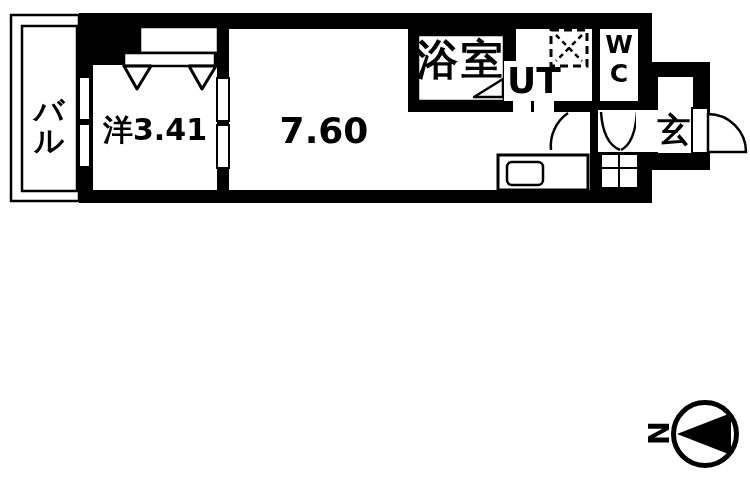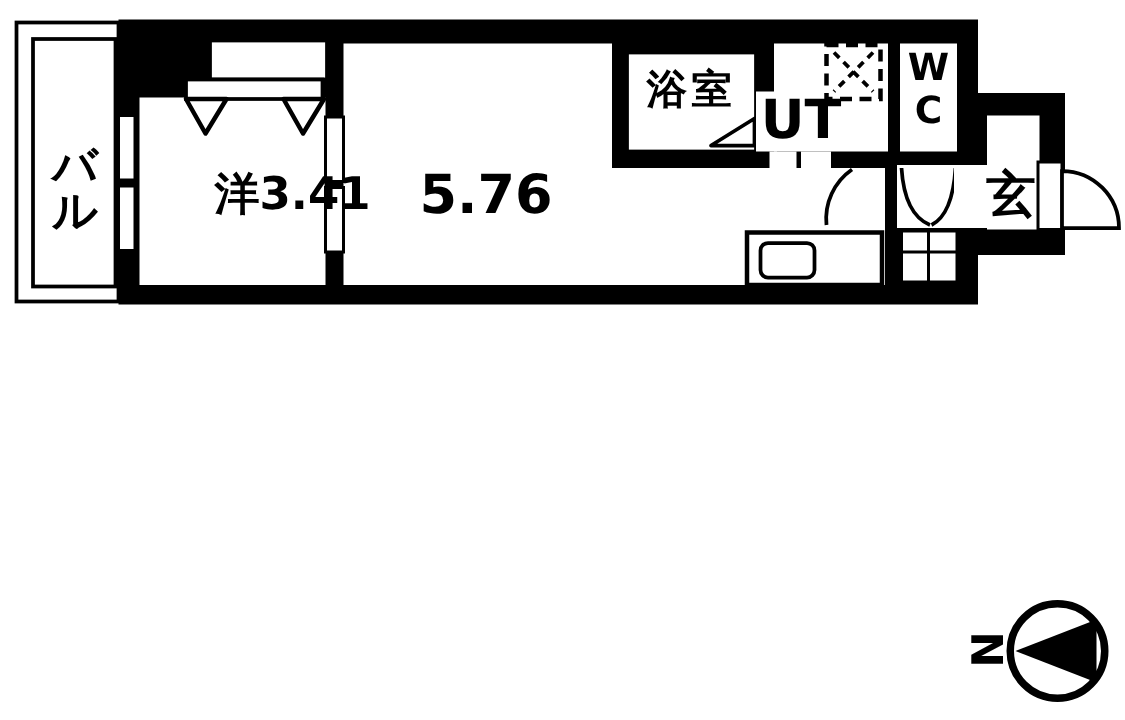--- a/index.html
+++ b/index.html
@@ -103,25 +103,25 @@
     </g>
 
     <g>
       <circle cx="705" cy="434" r="31.5" fill="none" stroke="#000000" stroke-width="5"></circle>
       <polygon points="677,434 731,413 731,455" fill="#000000"></polygon>
     </g>
   </svg>
 
   <div class="lbl v" style="left:49px;top:110px;font-size:30px;">バル</div>
 
-  <div class="lbl" style="left:155px;top:130px;font-size:30px;margin-left:40px;">洋3.41</div>
+  <div class="lbl" style="left:155px;top:130px;font-size:30px;">洋3.41</div>
 
-  <div class="lbl" style="left:324px;top:131px;font-size:36px;">5.76</div>
+  <div class="lbl" style="left:324px;top:131px;font-size:36px;">7.60</div>
 
-  <div class="lbl" style="left:461px;top:60px;font-size:27px;letter-spacing:3px;">浴室</div>
+  <div class="lbl" style="left:461px;top:60px;font-size:42px;letter-spacing:3px;">浴室</div>
 
   <div class="lbl" style="left:534px;top:81px;font-size:36px;">UT</div>
 
   <div class="lbl v" style="left:619px;top:59px;font-size:25px;">WC</div>
 
   <div class="lbl" style="left:674px;top:129px;font-size:33px;">玄</div>
 
   <div class="lbl rot" style="left:659px;top:433px;font-size:29px;">N</div>
 
 </div>

